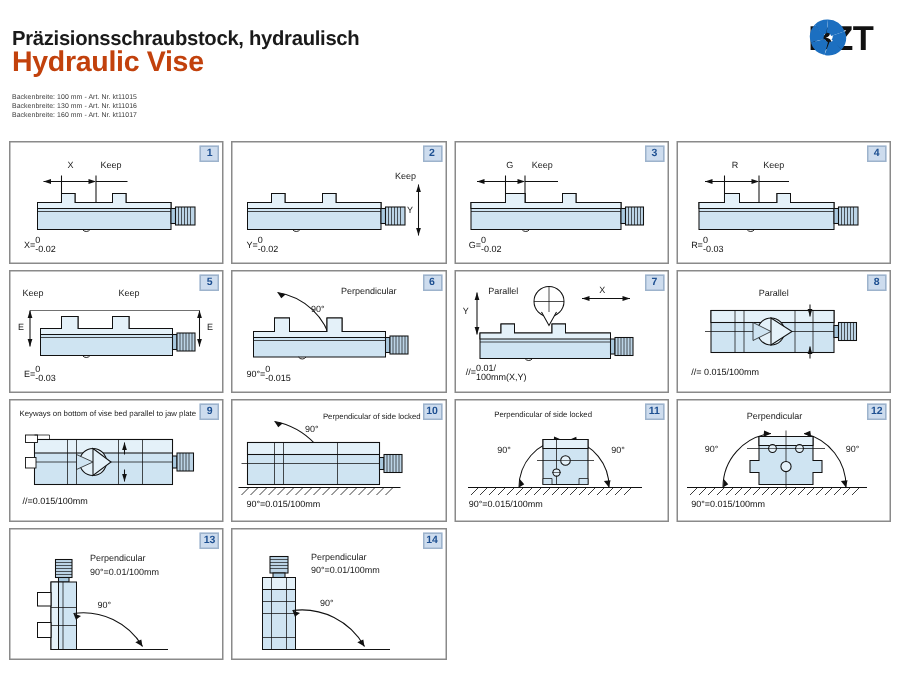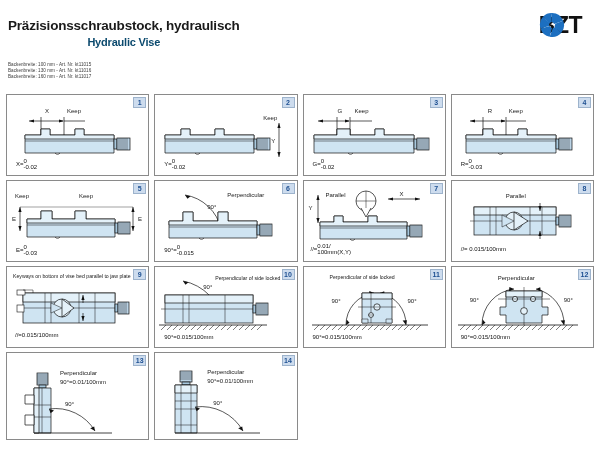--- a/index.html
+++ b/index.html
@@ -8,21 +8,21 @@
     background: #ffffff;
     font-family: "Liberation Sans", sans-serif;
     overflow: hidden;
   }
   .page { position: relative; width: 600px; height: 449px; background:#fff; }
 
   
   .header { position:absolute; left:0; top:0; width:592px; height:92px; }
   .title-block { position:absolute; left:8px; top:18px; }
   .title-de { font-size:13.5px; font-weight:bold; color:#1a1a1a; letter-spacing:-0.2px; line-height:16px; }
-  .title-en { font-size:11px; font-weight:bold; color:#0c4a6e; letter-spacing:-0.2px; line-height:16px;text-align:center; }
+  .title-en { font-size:19px; font-weight:bold; color:#c2410c; letter-spacing:-0.2px; line-height:16px; }
   .artnos { position:absolute; left:8px; top:62px; }
   .artno { font-size:4.6px; color:#3a3a3a; line-height:6.2px; letter-spacing:0.05px; white-space:nowrap; }
 
   .logo { position:absolute; right:10px; top:12px; display:flex; align-items:center; gap:6px; }
   .logo-mark { width:26px; height:26px; }
   .logo-text { font-size:23px; font-weight:bold; color:#111; letter-spacing:-0.5px; font-family:"Liberation Sans", sans-serif; }
 
   
   .grid { position:absolute; left:6px; top:94px; width:588px; }
   .row { display:flex; gap:5px; margin-bottom:4px; }

